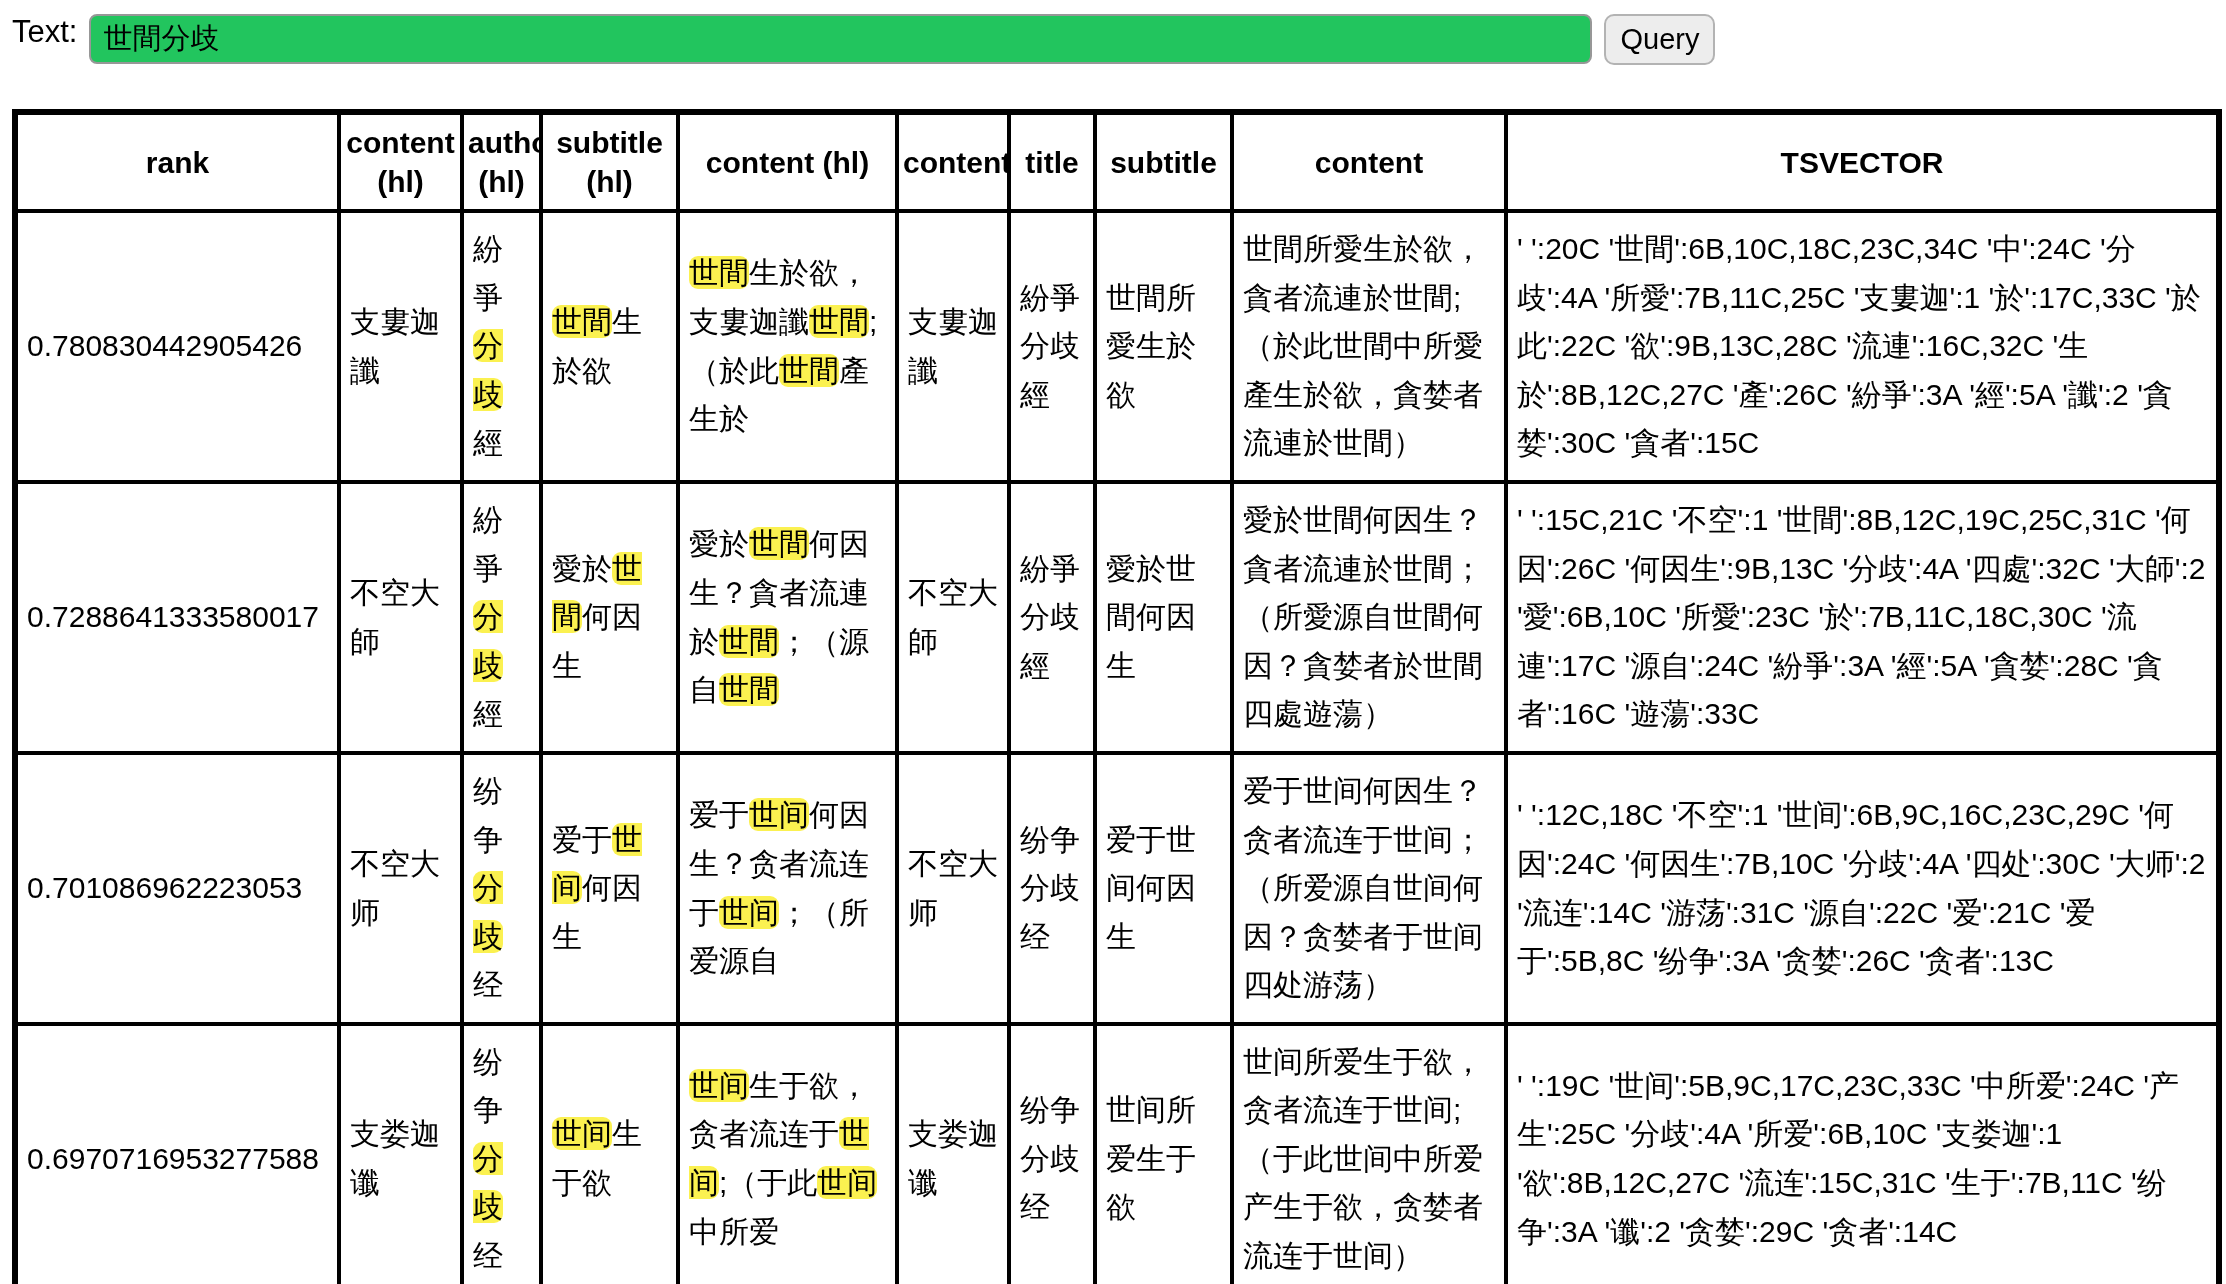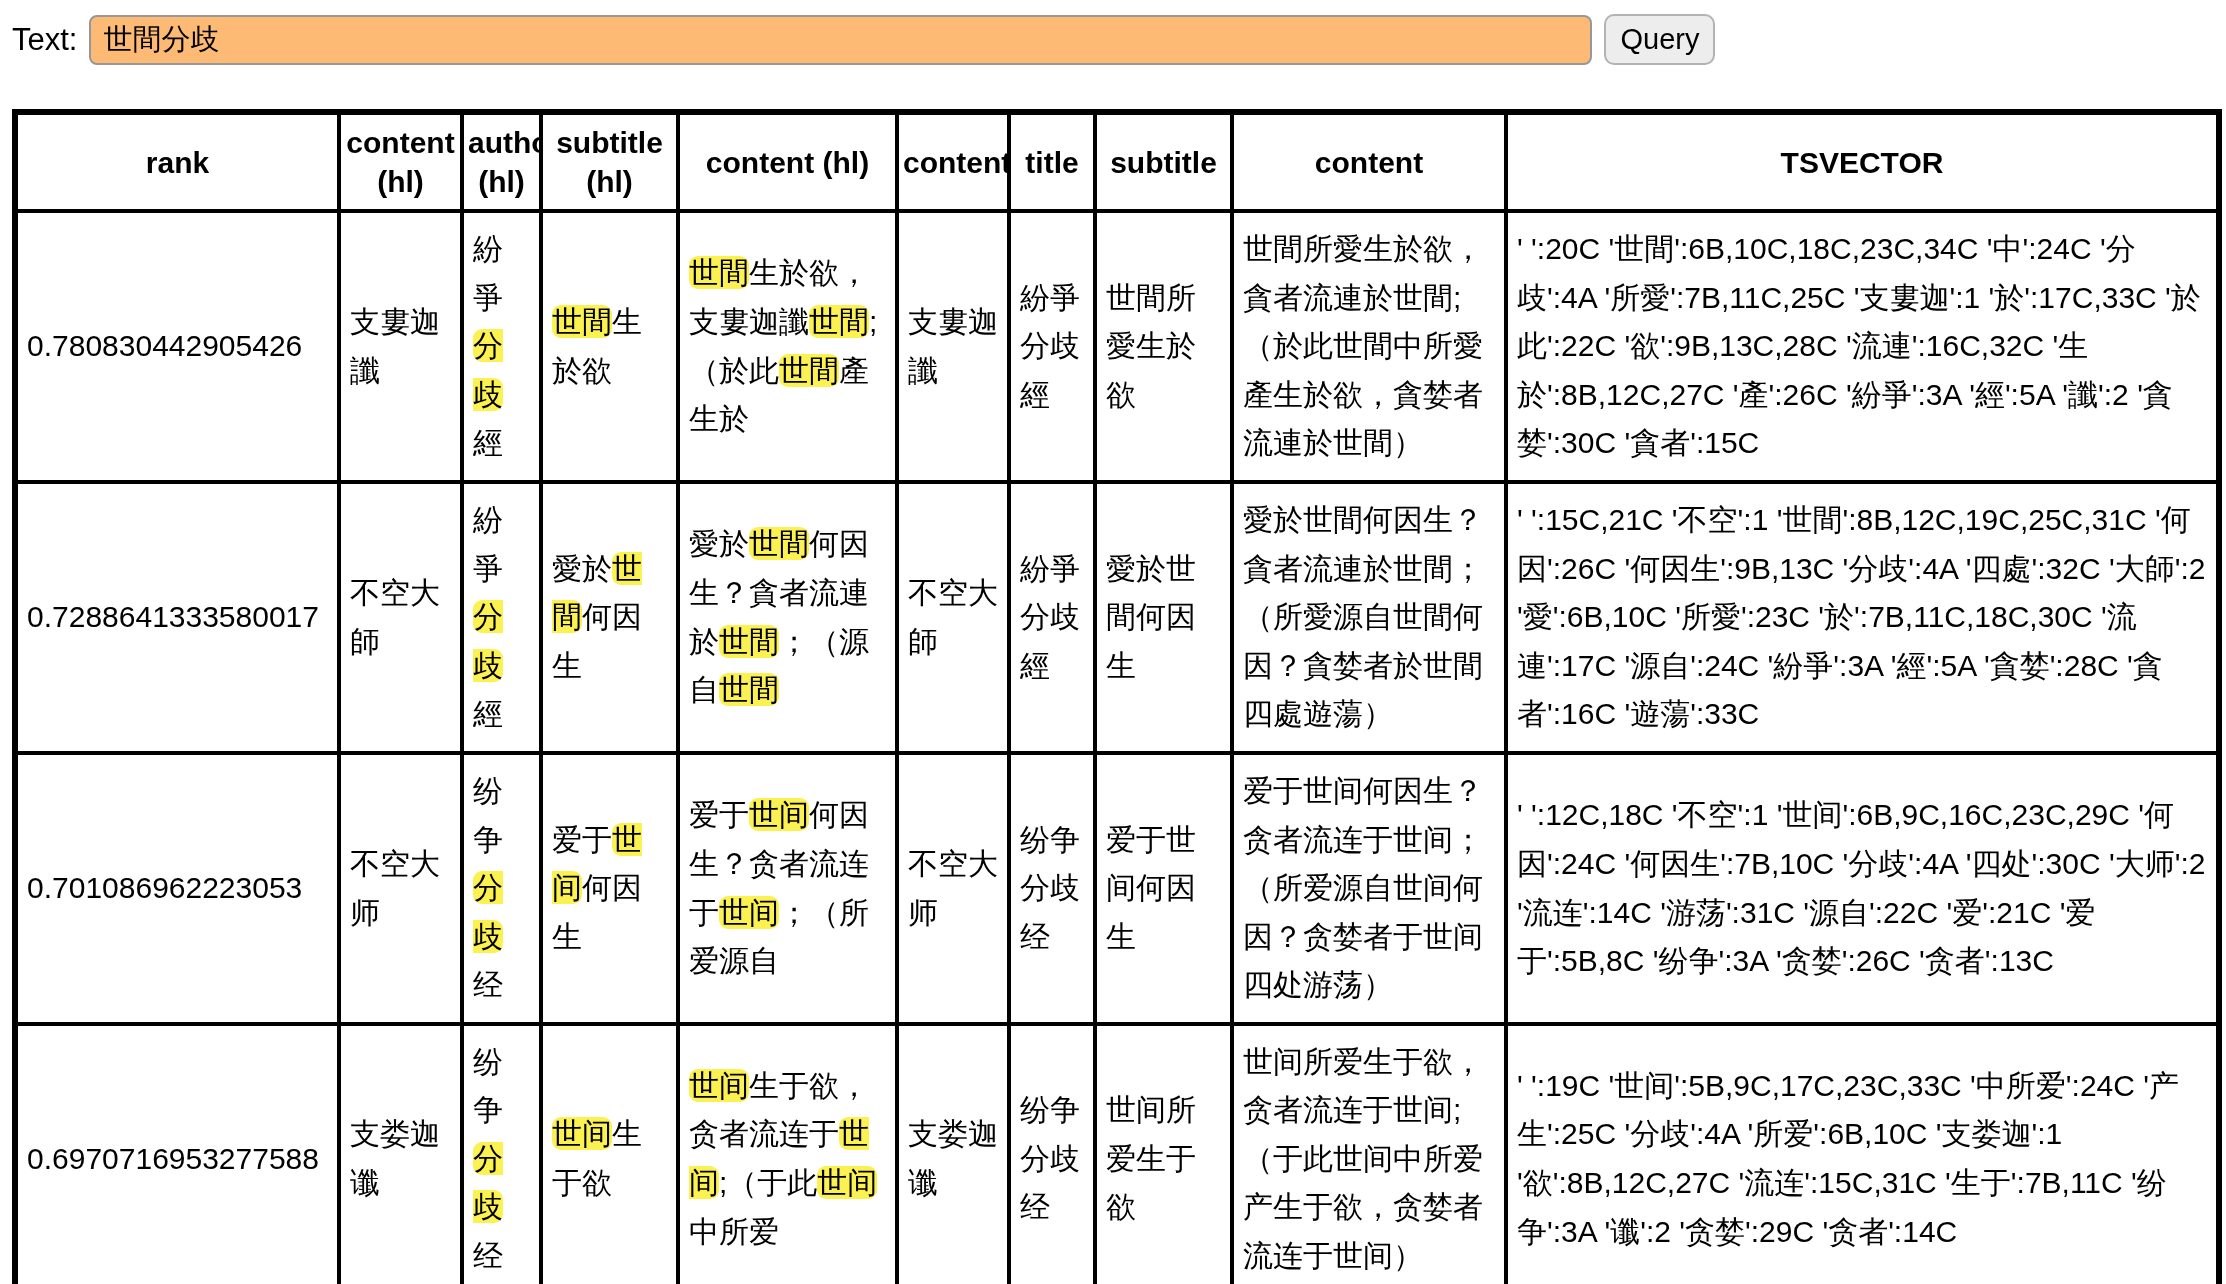--- a/index.html
+++ b/index.html
@@ -11,39 +11,38 @@
   }
   .page {
     width: 2226px;
     height: 1284px;
     box-sizing: border-box;
     padding: 10px 8px 0 12px;
   }
   
   .topbar {
     display: flex;
-    align-items: center;
     gap: 12px;
     margin: 4px 0 24px 0;
   }
   .topbar label {
     font-size: 31px;
     white-space: nowrap;
   }
   .query-input {
     width: 1475px;
     height: 42px;
     font-size: 29px;
     font-family: "Liberation Sans", "DejaVu Sans", sans-serif;
     padding: 2px 12px;
     border: 2px solid #979797;
     border-radius: 8px;
     outline: none;
     color: #000;
-    background: #fdba74;
+    background: #22c55e;
   }
   .query-button {
     font-size: 29px;
     font-family: "Liberation Sans", "DejaVu Sans", sans-serif;
     color: #000;
     background: #ededed;
     border: 2px solid #b3b3b3;
     border-radius: 10px;
     padding: 7px 14px;
     cursor: pointer;

